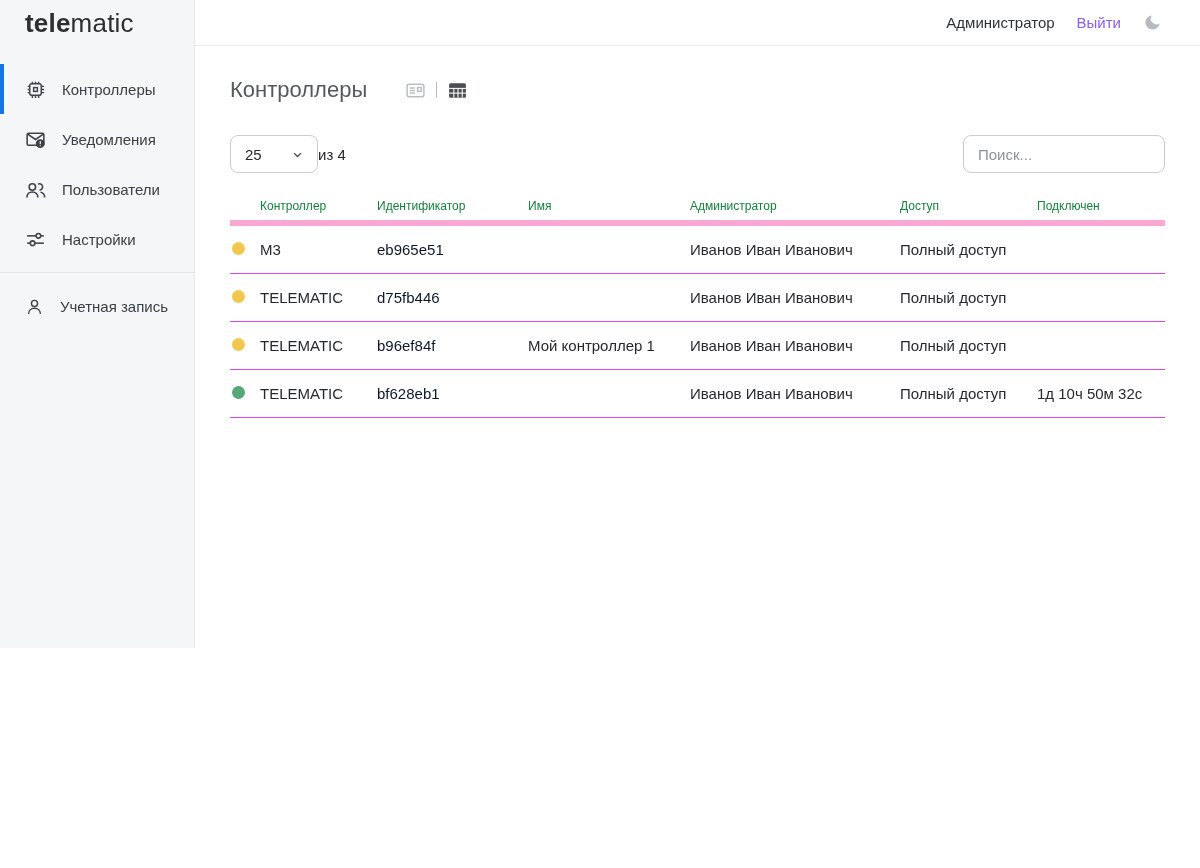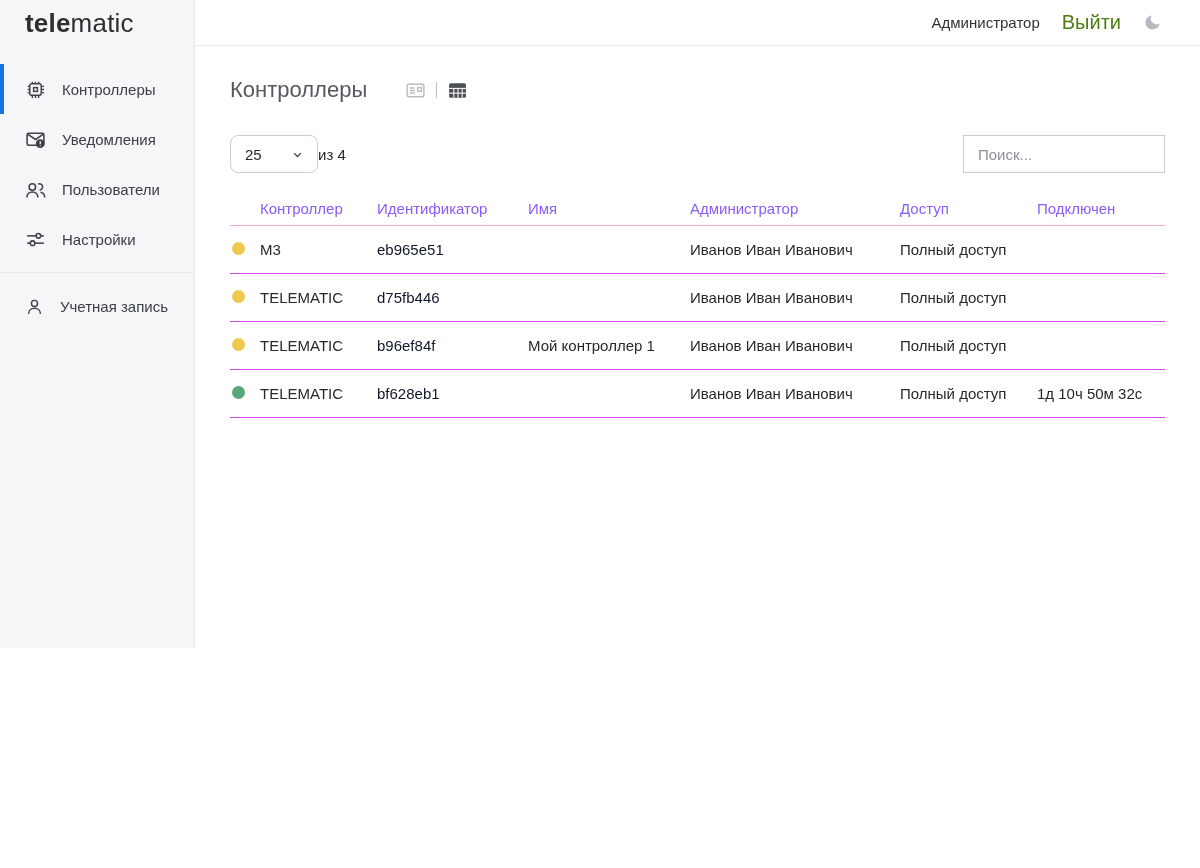--- a/index.html
+++ b/index.html
@@ -24,21 +24,21 @@
   .logo { font-size: 26px; color: #2d2f31; letter-spacing: 0.2px; }
   .logo .b { font-weight: 700; }
   .logo .r { font-weight: 400; }
   .topbar-right {
     flex: 1; background: #fff;
     border-bottom: 1px solid #e9eaec;
     display: flex; align-items: center; justify-content: flex-end;
     gap: 22px; padding-right: 38px;
   }
   .user-name { font-size: 15px; color: #303336; cursor: pointer; }
-  .logout { font-size: 20px; color: #4d7c0f; cursor: pointer; }
+  .logout { font-size: 15px; color: #8b5cf6; cursor: pointer; }
   .moon { display: flex; align-items: center; cursor: pointer; }
 
   
   .body-row { display: flex; flex: 1; min-height: 0; }
   .sidebar {
     width: 195px; flex: 0 0 195px;
     background: #f5f6f7;
     border-right: 1px solid #e6e8ea;
     padding-top: 18px;
   }
@@ -87,39 +87,39 @@
     display: flex; align-items: center; justify-content: space-between;
     padding: 0 12px 0 14px;
     font-size: 15px; color: #26292c;
     cursor: pointer;
     text-align: right;
   }
   .total-label { font-size: 15px; color: #26292c; }
   .search-input {
     margin-left: auto;
     width: 202px; height: 38px;
-    border: 1px solid #c9ccd0; border-radius: 0;
+    border: 1px solid #c9ccd0; border-radius: 8px;
     padding: 0 14px;
     font-size: 15px; color: #b91c1c;
     outline: none;
     font-family: "Liberation Sans", sans-serif;
   }
   .search-input::placeholder { color: #8d9298; }
 
   
   .table { margin-top: 18px; }
   .t-grid {
     display: grid;
     grid-template-columns: 30px 117px 151px 162px 210px 137px auto;
     align-items: center;
   }
   .t-head {
     height: 35px;
-    border-bottom: 1px solid #f9a8d4;
-    font-size: 15px; color: #8b5cf6;
+    border-bottom: 6px solid #f9a8d4;
+    font-size: 12px; color: #15803d;
   }
   .t-row {
     height: 48px;
     border-bottom: 1px solid #d946ef;
     font-size: 15px; color: #26292c;
     cursor: pointer;
   }
   .t-row .cell-id { color: #0f172a; }
   .status-dot {
     width: 13px; height: 13px; border-radius: 50%;

